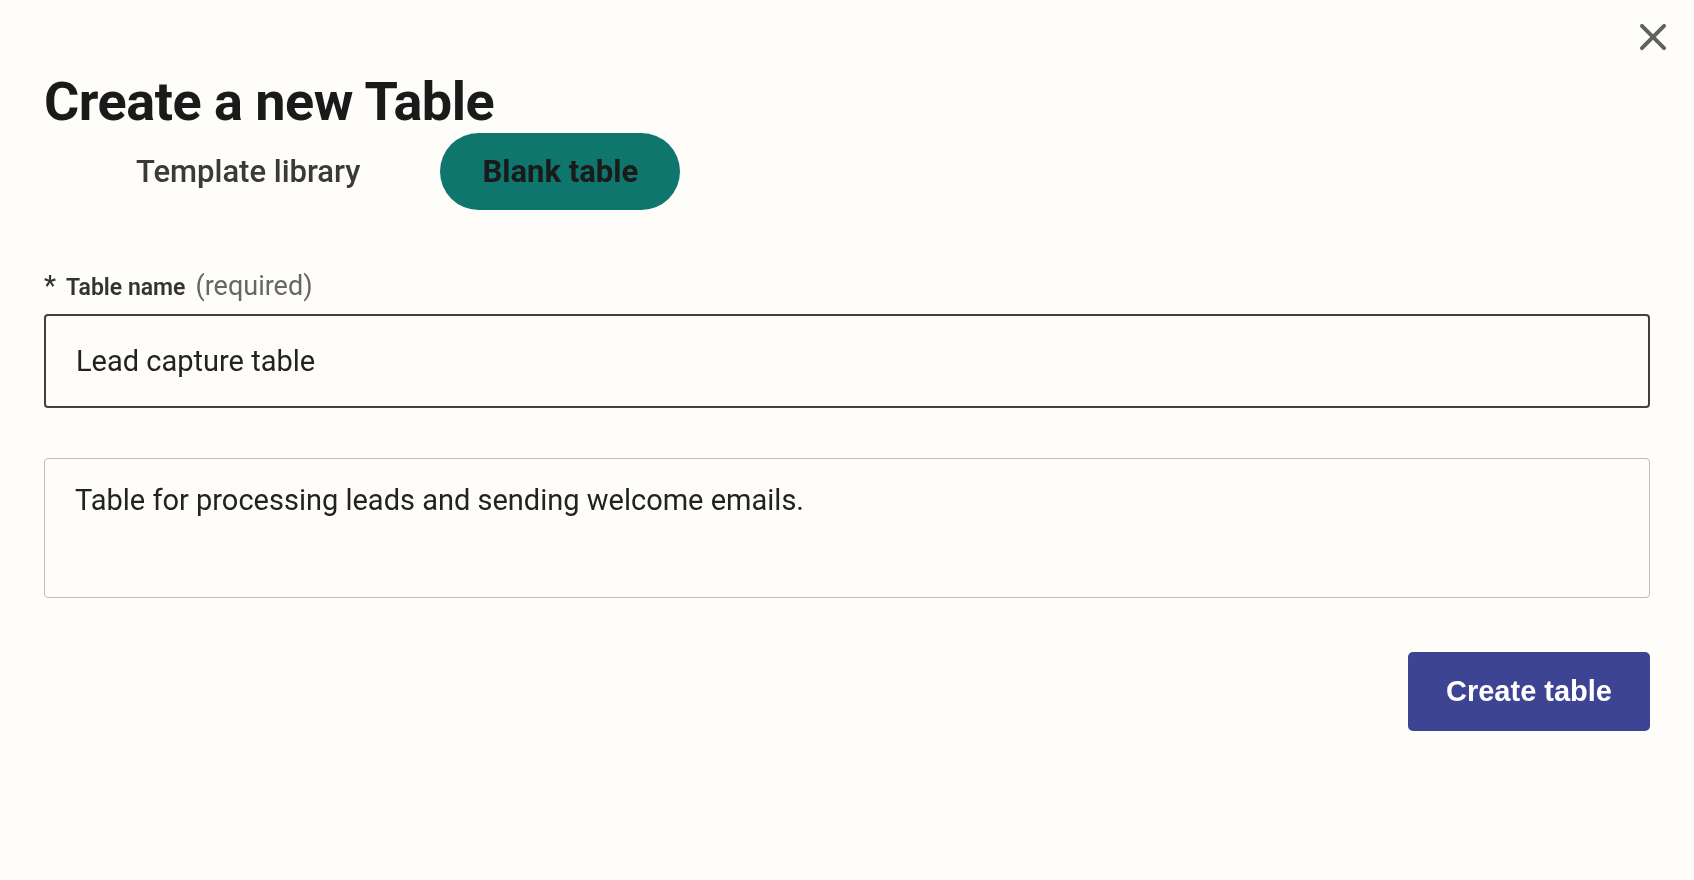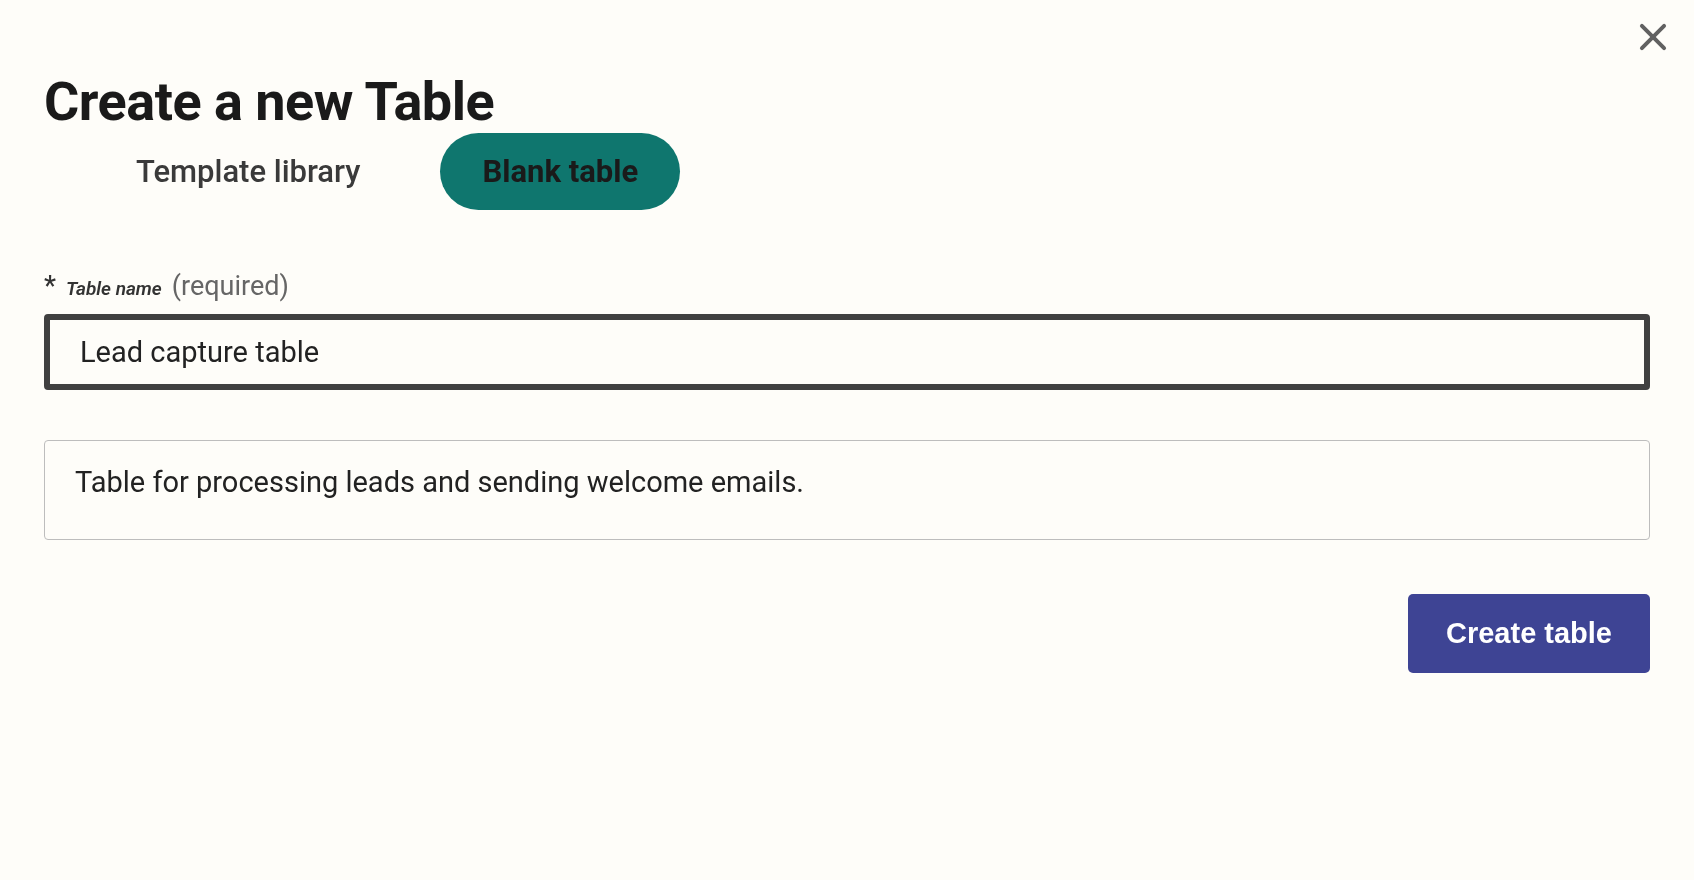--- a/index.html
+++ b/index.html
@@ -64,51 +64,50 @@
       align-items: baseline;
       gap: 10px;
       margin-bottom: 12px;
     }
     .asterisk {
       font-size: 27px;
       color: #333;
       font-weight: 500;
     }
     .label {
-      font-size: 19px;
+      font-size: 23px;
       font-weight: 600;
       color: #333;
-      font-style: italic;
     }
     .required-hint {
       font-size: 27px;
       font-weight: 400;
       color: #666;
     }
     .text-input {
       width: 100%;
-      padding: 15px 30px;
+      padding: 28px 30px;
       font-size: 29px;
       font-family: inherit;
       color: #222;
-      border: 6px solid #404040;
+      border: 2px solid #404040;
       border-radius: 4px;
       background: #fefdf9;
     }
     .textarea-input {
       width: 100%;
       padding: 24px 30px;
       font-size: 29px;
       font-family: inherit;
       color: #222;
       border: 1px solid #bdbdbd;
       border-radius: 4px;
       background: #fefdf9;
       resize: none;
-      height: 100px;
+      height: 140px;
     }
     .footer {
       display: flex;
       justify-content: flex-end;
       margin-top: 50px;
     }
     .submit-button {
       background: #3e4494;
       color: #ffffff;
       font-size: 29px;

